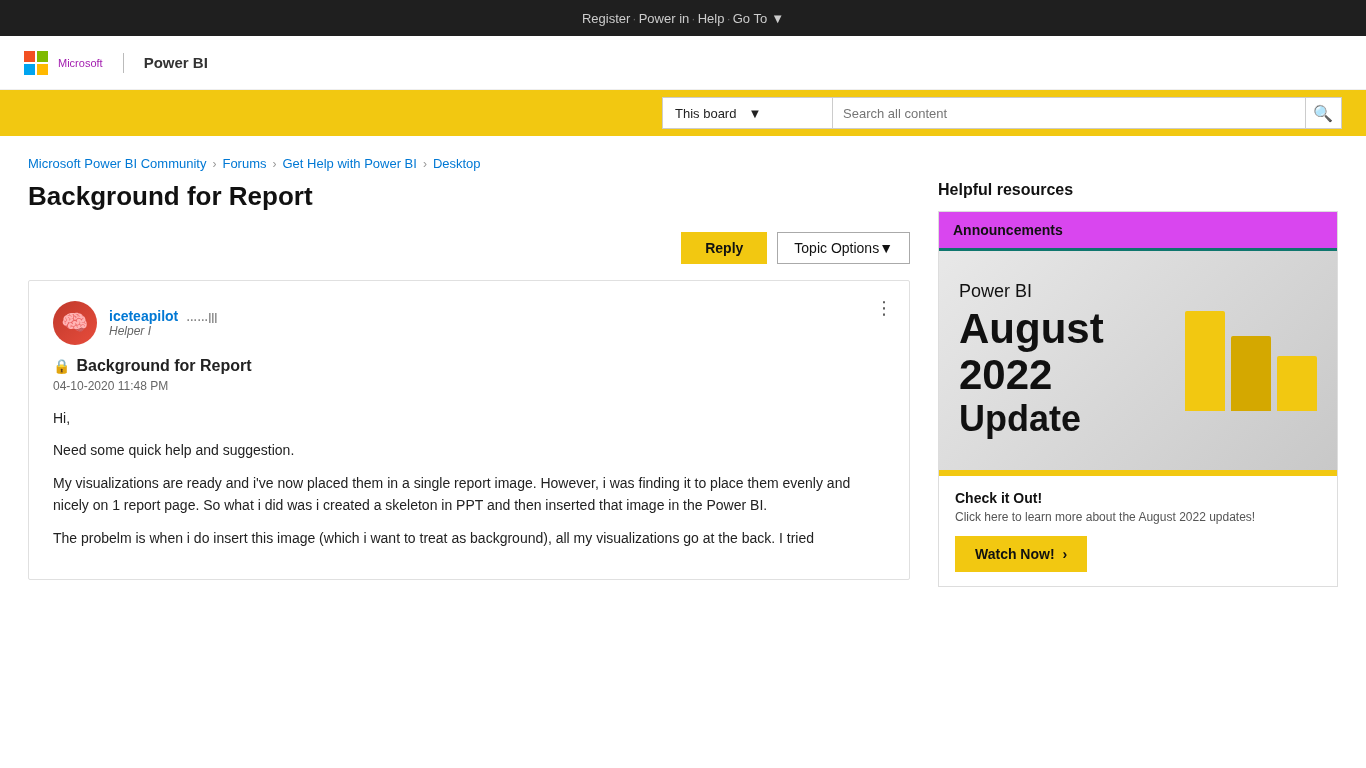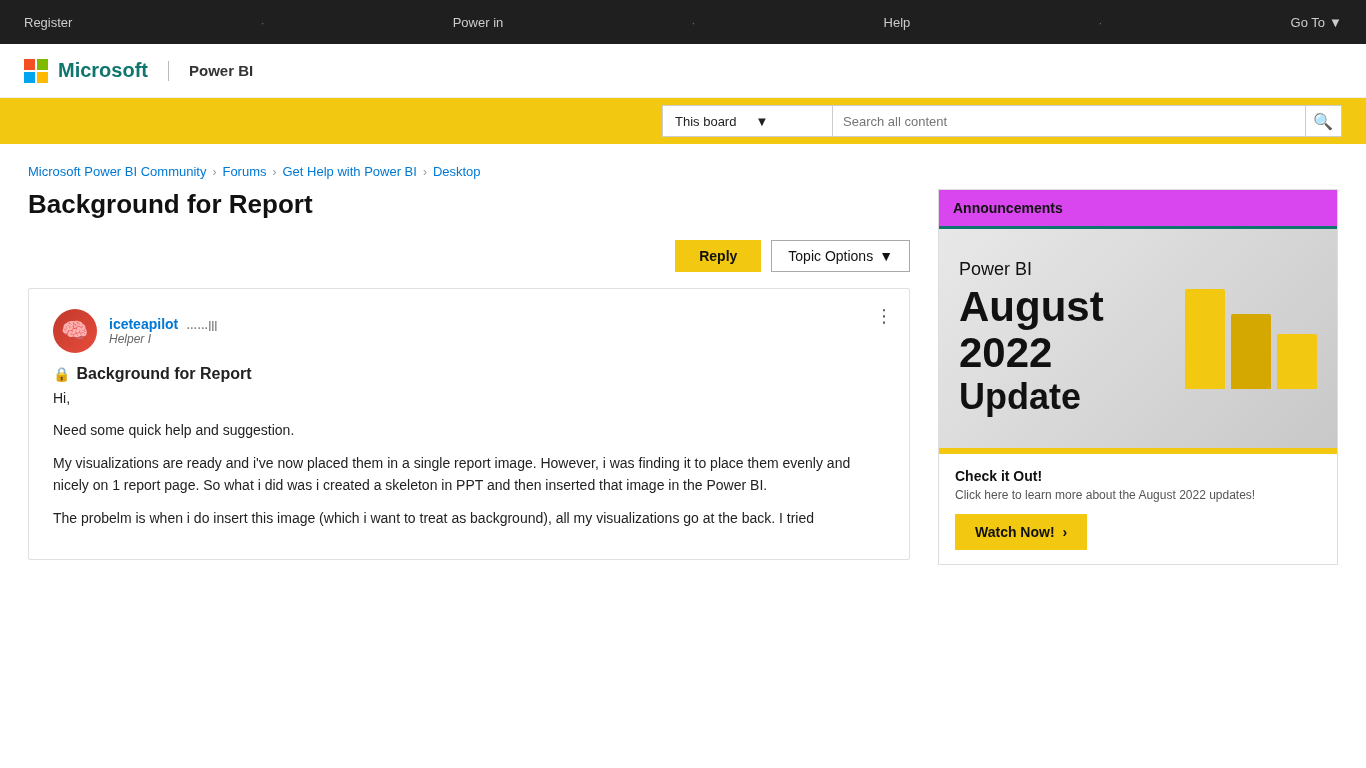--- a/index.html
+++ b/index.html
@@ -1,26 +1,25 @@
 <!DOCTYPE html>
 <html><head>
   <meta charset="utf-8">
   <style>
     * { margin: 0; padding: 0; box-sizing: border-box; }
     body { font-family: 'Segoe UI', Arial, sans-serif; background: #fff; color: #222; font-size: 14px; }
 
     
     #top-nav {
       background: #1f1f1f;
-      height: 44px;
-      display: flex;
-      align-items: center;
-      justify-content: space-between;
+      height: 36px;
+      display: flex;
+      align-items: center;
+      justify-content: center;
       padding: 0 24px;
-      gap: 8px;
     }
     #top-nav span, #top-nav a {
       color: #ccc;
       font-size: 13px;
       cursor: pointer;
       text-decoration: none;
     }
     #top-nav span.dot { color: #666; margin: 0 2px; }
     #top-nav .goto {
       display: flex; align-items: center; gap: 4px;
@@ -42,21 +41,21 @@
     }
     .ms-logo {
       width: 24px; height: 24px;
       display: grid; grid-template-columns: 1fr 1fr; gap: 2px;
     }
     .ms-logo .sq1 { background: #f25022; }
     .ms-logo .sq2 { background: #7fba00; }
     .ms-logo .sq3 { background: #00a4ef; }
     .ms-logo .sq4 { background: #ffb900; }
     #logo-text {
-      font-size: 20px; color: #0f766e; font-weight: 700;
+      font-size: 11px; color: #a21caf; font-weight: 400;
     }
     #logo-divider { width: 1px; height: 20px; background: #bbb; margin: 0 10px; }
     #powerbi-text { font-size: 15px; color: #333; font-weight: 600; }
 
     
     #search-bar {
       background: #f2c811;
       height: 46px;
       display: flex;
       align-items: center;
@@ -70,21 +69,21 @@
     }
     #board-select {
       background: #fff;
       border: 1px solid #ccc;
       border-right: none;
       padding: 0 12px;
       font-size: 13px;
       cursor: pointer;
       display: flex;
       align-items: center;
-      gap: 19px;
+      gap: 12px;
       white-space: nowrap;
       width: 170px;
     }
     #search-input-wrap {
       flex: 1;
       display: flex;
       align-items: center;
       background: #fff;
       border: 1px solid #ccc;
       padding: 0 10px;
@@ -158,21 +157,20 @@
     }
     #topic-options-btn {
       background: #fff;
       border: 1px solid #aaa;
       padding: 1px 16px;
       font-size: 14px;
       cursor: pointer;
       color: #111;
       display: flex;
       align-items: center;
-      gap: 6px;
     }
 
     
     #post-card {
       border: 1px solid #e0e0e0;
       border-radius: 2px;
       padding: 20px 24px;
       position: relative;
     }
     #post-more {
@@ -421,32 +419,34 @@
             <span class="rank-icons">……|||</span>
           </div>
           <div id="author-role">Helper I</div>
         </div>
       </div>
 
       <div id="post-title">
         <span class="lock-icon">🔒</span>
         <strong>Background for Report</strong>
       </div>
+      <div id="post-date">04-10-2020 11:48 PM</div>
 
       <div id="post-body">
         <p>Hi,</p>
         <p>Need some quick help and suggestion.</p>
         <p>My visualizations are ready and i've now placed them in a single report image. However, i was finding it to place them evenly and nicely on 1 report page. So what i did was i created a skeleton in PPT and then inserted that image in the Power BI.</p>
         <p>The probelm is when i do insert this image (which i want to treat as background), all my visualizations go at the back. I tried</p>
       </div>
     </div>
 
   </div>
 
   <div id="sidebar">
+    <div id="helpful-resources-title">Helpful resources</div>
 
     <div id="announcements-card">
       <div id="announcements-header">Announcements</div>
 
       <div id="update-banner">
         <div id="update-text">
           <span class="powerbi-label">Power BI</span>
           <span class="update-month">August</span>
           <span class="update-month">2022</span>
           <span class="update-label">Update</span>

